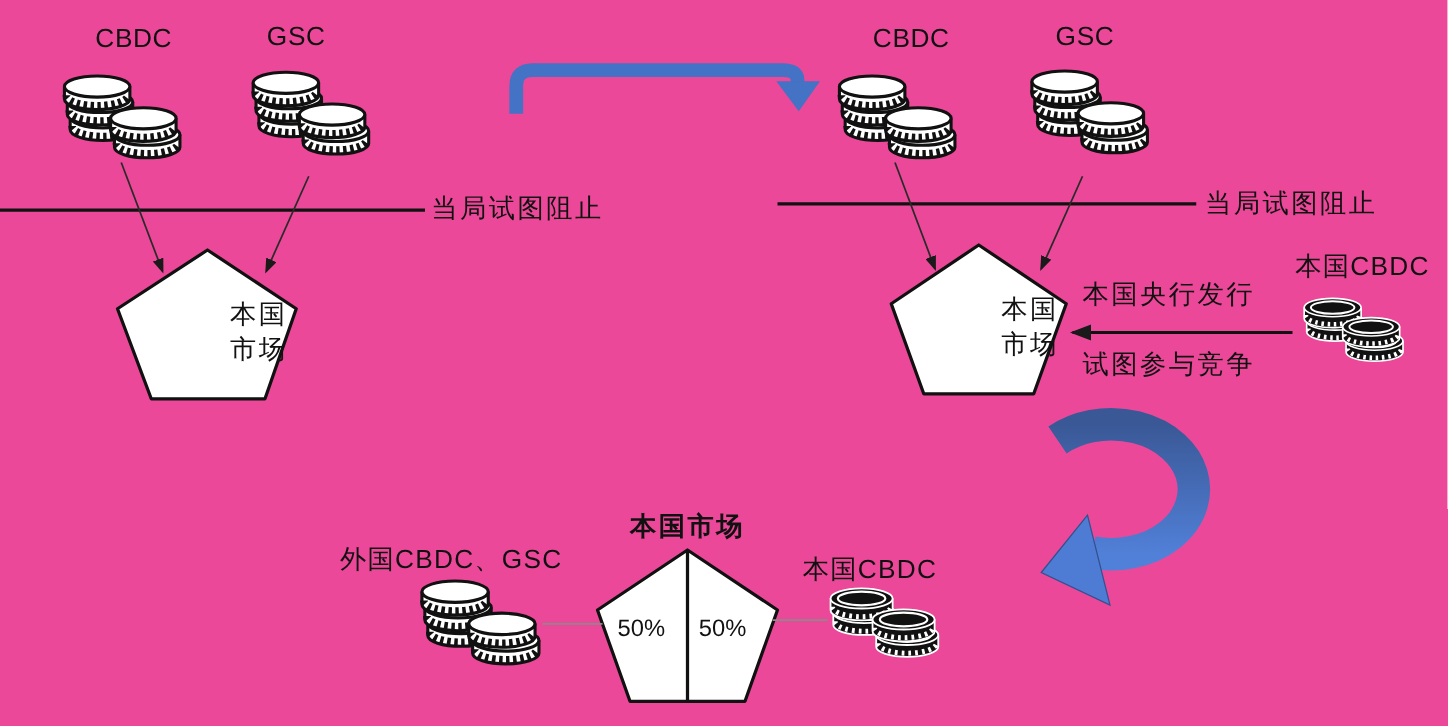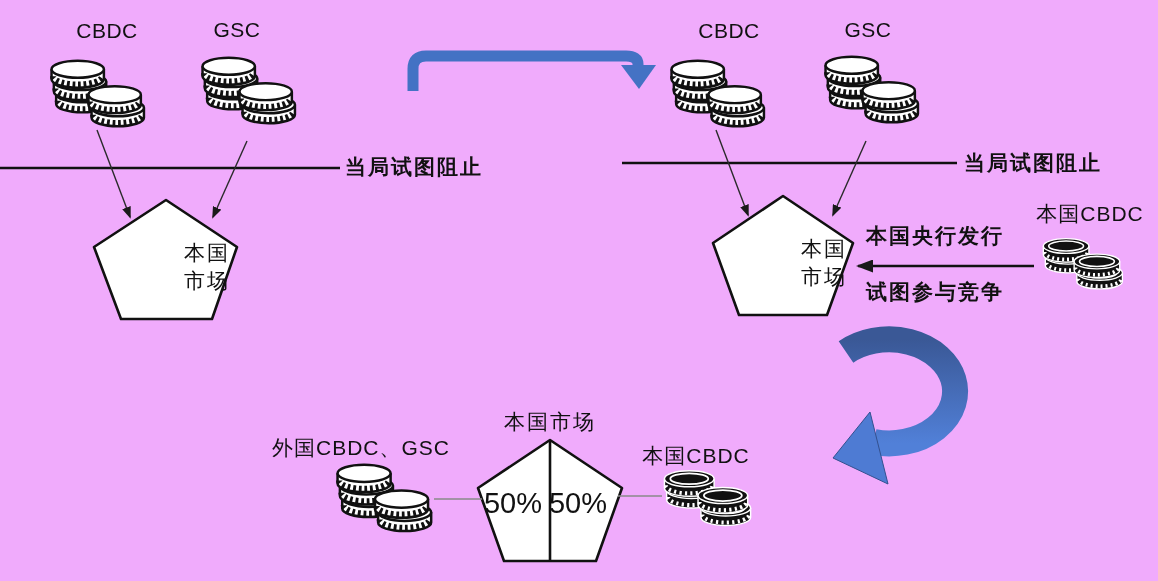--- a/index.html
+++ b/index.html
@@ -1,48 +1,48 @@
 <!DOCTYPE html>
 <html><head>
 <meta charset="utf-8">
 <style>
   html, body { margin: 0; padding: 0; background: #fff; }
   .stage {
     position: relative;
     width: 1158px;
     height: 581px;
-    background: #f0abfc;
+    background: #ec4899;
     overflow: hidden;
     font-family: "Liberation Sans", "DejaVu Sans", sans-serif;
   }
   .layer {
     position: absolute;
     left: 0; top: 0;
     width: 1158px;
     height: 581px;
   }
   .lbl {
     position: absolute;
     color: #111;
     font-size: 21px;
     white-space: nowrap;
     line-height: 1.3;
   }
   .ctr { transform: translate(-50%, -50%); }
-  .vctr { transform: translate(0, -50%); font-weight: bold; }
+  .vctr { transform: translate(0, -50%); }
   .cjk { letter-spacing: 2px; }
   .latin { letter-spacing: 0.5px; }
   .market {
     text-align: center;
     white-space: pre-line;
     letter-spacing: 2px;
     line-height: 1.35;
     margin-left: 40px;
   }
-  .share { font-size: 29px; letter-spacing: 0; }
+  .share { font-size: 19px; letter-spacing: 0; }
 </style>
 </head>
 <body>
 
 <div class="stage">
 
   <svg class="layer" viewBox="0 0 1158 581">
     <defs>
       <marker id="ah-sm" markerUnits="userSpaceOnUse" markerWidth="12" markerHeight="9" refX="10" refY="4.5" orient="auto">
         <path d="M0 0 L12 4.5 L0 9 Z" fill="#1a1a1a"></path>
@@ -126,19 +126,19 @@
 
   <div class="lbl latin ctr" style="left:729px; top:31px;">CBDC</div>
   <div class="lbl latin ctr" style="left:868px; top:30px;">GSC</div>
   <div class="lbl cjk vctr" style="left:964px; top:163px;">当局试图阻止</div>
   <div class="lbl market ctr" style="left:784px; top:263px;">本国
 市场</div>
   <div class="lbl cjk vctr" style="left:866px; top:292px;">试图参与竞争</div>
   <div class="lbl cjk vctr" style="left:866px; top:236px;">本国央行发行</div>
   <div class="lbl ctr" style="left:1090px; top:214px; letter-spacing:1px;">本国CBDC</div>
 
-  <div class="lbl cjk ctr" style="left:550px; top:422px;">本国市场</div>
+  <div class="lbl cjk ctr" style="left:550px; top:422px;font-weight:bold;">本国市场</div>
   <div class="lbl ctr" style="left:361px; top:448px; letter-spacing:1px;">外国CBDC、GSC</div>
   <div class="lbl ctr" style="left:696px; top:456px; letter-spacing:1px;">本国CBDC</div>
   <div class="lbl share ctr" style="left:513px; top:504px;">50%</div>
   <div class="lbl share ctr" style="left:578px; top:504px;">50%</div>
 
 </div>
 
 </body></html>

